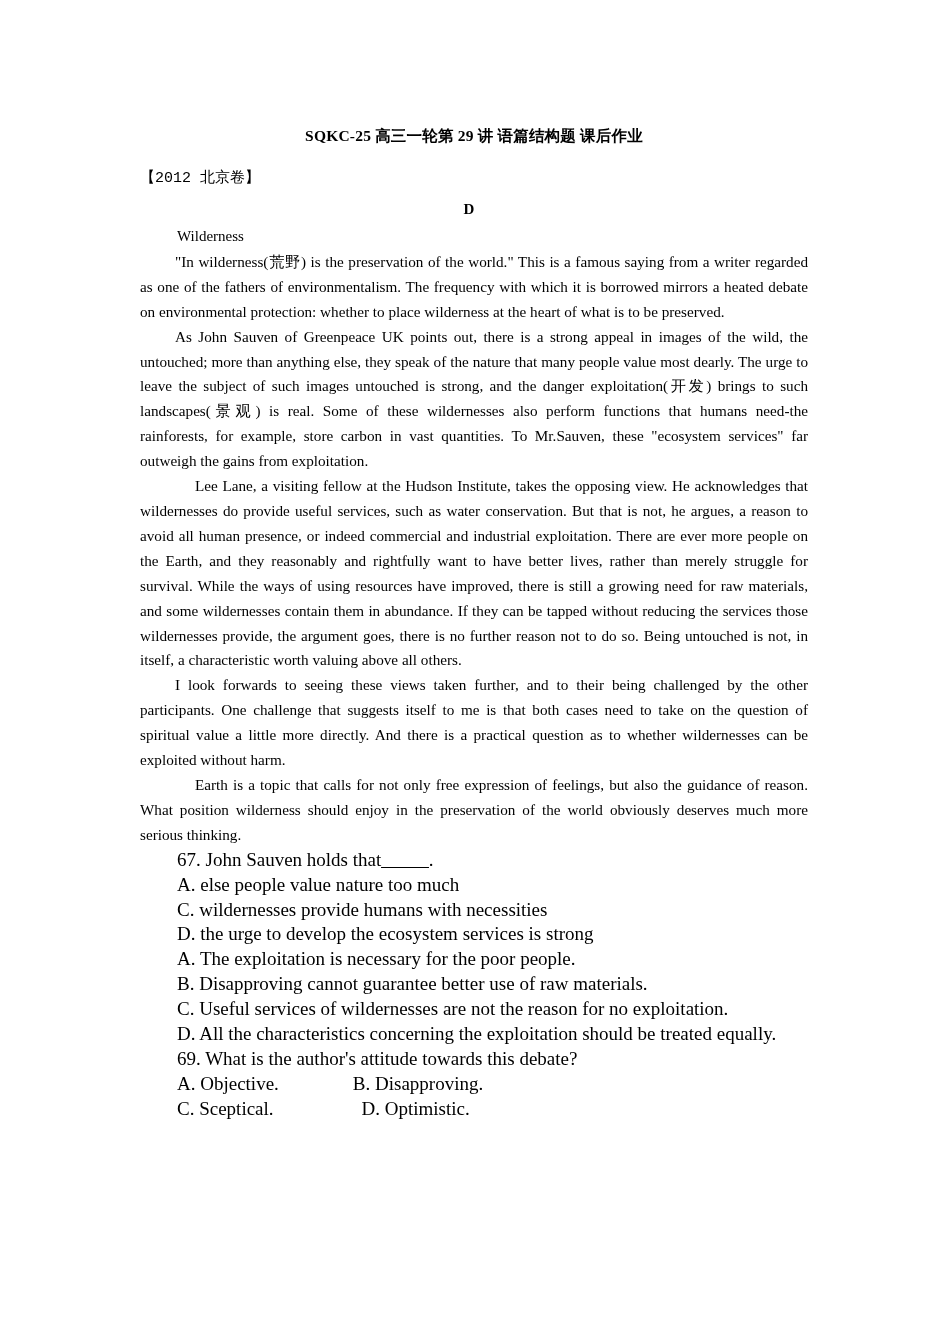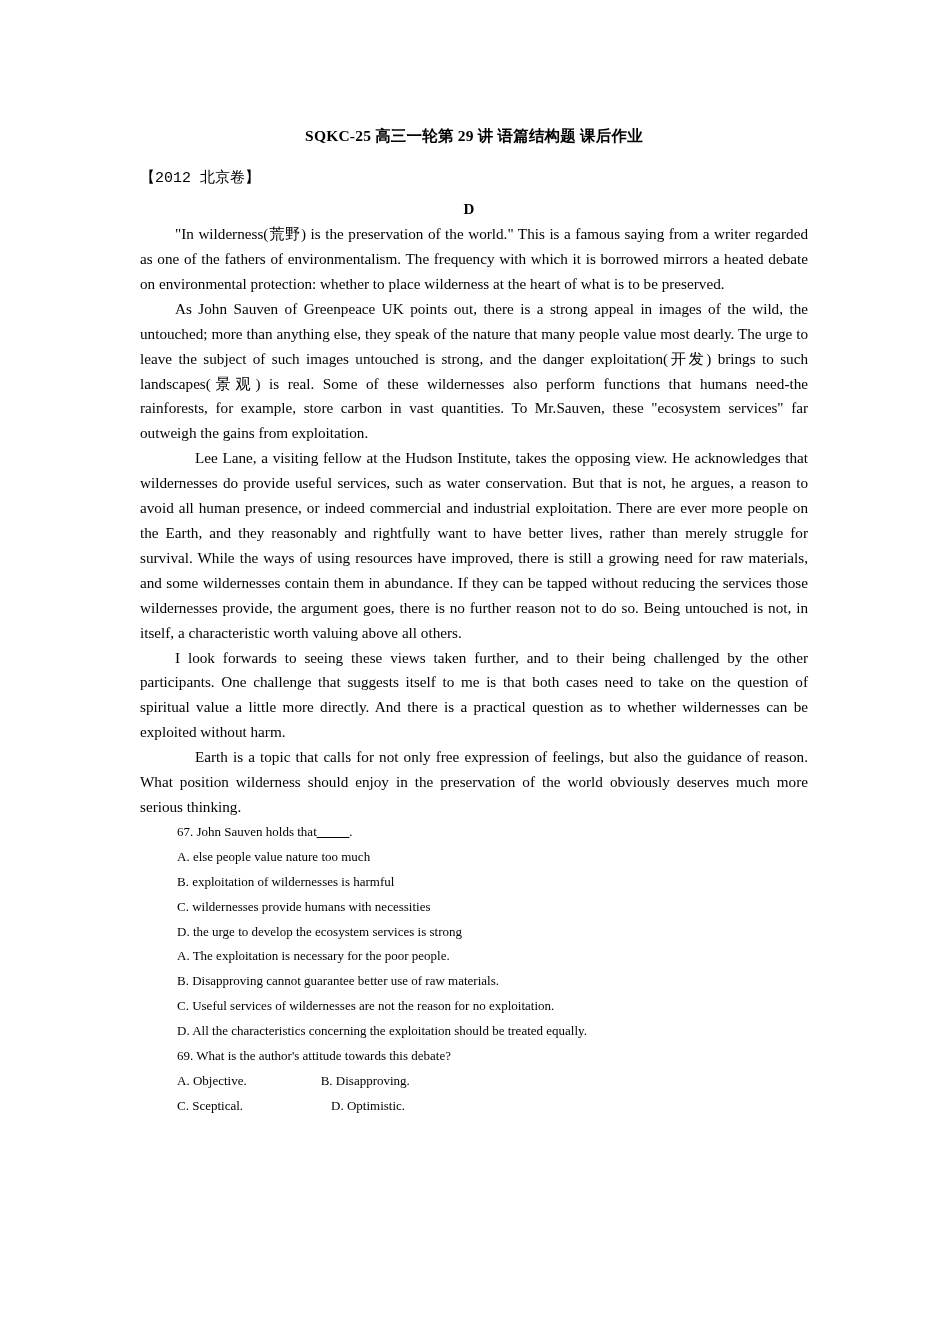--- a/index.html
+++ b/index.html
@@ -74,21 +74,21 @@
     text-indent: 55px;
   }
   p.para.first {
     margin-top: 3px;
   }
   .questions {
     margin-top: 0;
   }
   .q-line {
     margin: 0;
-    font-size: 13px;
+    font-size: 19px;
     line-height: 24.9px;
     text-indent: 37px;
     white-space: pre;
   }
   .blank {
     text-decoration: underline;
     letter-spacing: 0px;
   }
   .pair-gap {
     display: inline-block;
@@ -104,37 +104,37 @@
 
 <div class="page">
   <div class="content">
 
     <h1 class="doc-title">SQKC-25 高三一轮第 29 讲 语篇结构题 课后作业</h1>
 
     <div class="source-tag">【2012 北京卷】</div>
 
     <div class="section-letter">D</div>
 
+    <div class="passage-title">Wilderness</div>
 
     <p class="para first">"In wilderness(荒野) is the preservation of the world." This is a famous saying from a writer regarded as one of the fathers of environmentalism. The frequency with which it is borrowed mirrors a heated debate on environmental protection: whether to place wilderness at the heart of what is to be preserved.</p>
 
     <p class="para">As John Sauven of Greenpeace UK points out, there is a strong appeal in images of the wild, the untouched; more than anything else, they speak of the nature that many people value most dearly. The urge to leave the subject of such images untouched is strong, and the danger exploitation(开发) brings to such landscapes(景观) is real. Some of these wildernesses also perform functions that humans need-the rainforests, for example, store carbon in vast quantities. To Mr.Sauven, these "ecosystem services" far outweigh the gains from exploitation.</p>
 
     <p class="para wide-indent">Lee Lane, a visiting fellow at the Hudson Institute, takes the opposing view. He acknowledges that wildernesses do provide useful services, such as water conservation. But that is not, he argues, a reason to avoid all human presence, or indeed commercial and industrial exploitation. There are ever more people on the Earth, and they reasonably and rightfully want to have better lives, rather than merely struggle for survival. While the ways of using resources have improved, there is still a growing need for raw materials, and some wildernesses contain them in abundance. If they can be tapped without reducing the services those wildernesses provide, the argument goes, there is no further reason not to do so. Being untouched is not, in itself, a characteristic worth valuing above all others.</p>
 
     <p class="para">I look forwards to seeing these views taken further, and to their being challenged by the other participants. One challenge that suggests itself to me is that both cases need to take on the question of spiritual value a little more directly. And there is a practical question as to whether wildernesses can be exploited without harm.</p>
 
     <p class="para wide-indent">Earth is a topic that calls for not only free expression of feelings, but also the guidance of reason. What position wilderness should enjoy in the preservation of the world obviously deserves much more serious thinking.</p>
 
     <div class="questions">
 
       <div class="q-line"><span>67. John Sauven holds that</span><span class="blank">_____</span><span>.</span></div>
 
       <div class="q-line">A. else people value nature too much</div>
-      <div class="q-line">B. exploitation of wildernesses is harmful</div>
       <div class="q-line">C. wildernesses provide humans with necessities</div>
       <div class="q-line">D. the urge to develop the ecosystem services is strong</div>
 
       <div class="q-line">A. The exploitation is necessary for the poor people.</div>
       <div class="q-line">B. Disapproving cannot guarantee better use of raw materials.</div>
       <div class="q-line">C. Useful services of wildernesses are not the reason for no exploitation.</div>
       <div class="q-line">D. All the characteristics concerning the exploitation should be treated equally.</div>
 
       <div class="q-line">69. What is the author's attitude towards this debate?</div>
 

